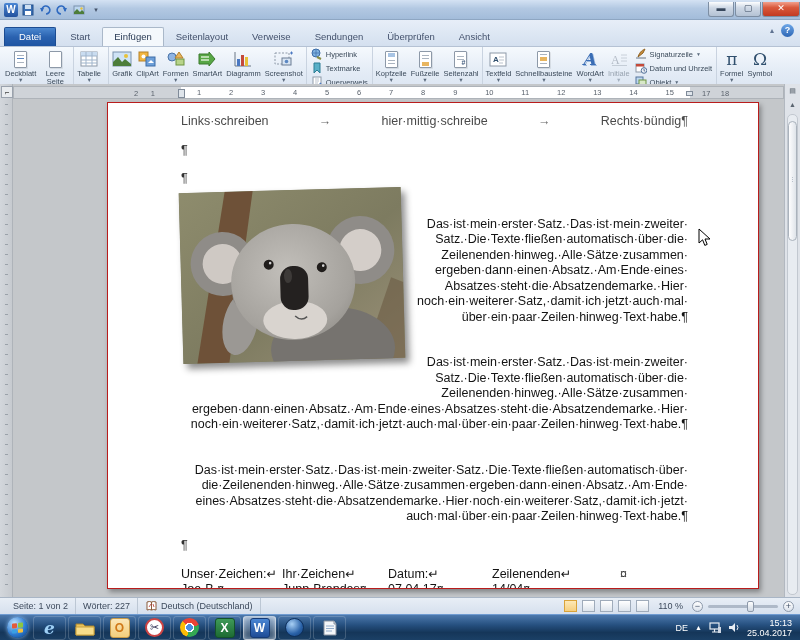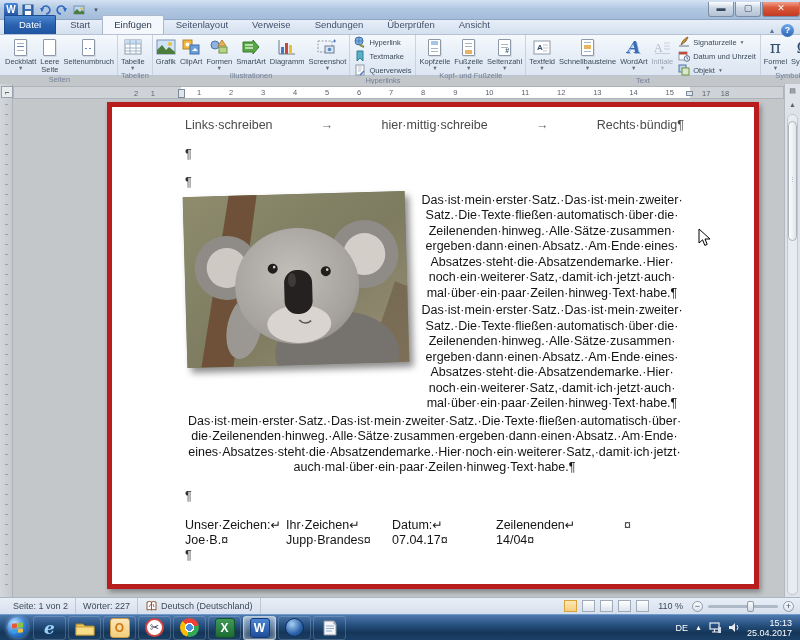--- a/index.html
+++ b/index.html
@@ -10,21 +10,21 @@
 .titlebar{height:20px;background:linear-gradient(#d4e2f3,#b2c8e2 45%,#a3bcda);display:flex;align-items:center;border-bottom:1px solid #8ea6c2;position:relative}
 .qat{display:flex;align-items:center;gap:3px;padding-left:4px}
 .qat .wlogo{width:14px;height:14px;background:linear-gradient(#4a86d4,#23529e);border-radius:2px;color:#fff;font-weight:bold;font-size:10px;display:flex;align-items:center;justify-content:center}
 .qicon{width:14px;height:14px;display:flex;align-items:center;justify-content:center}
 .title-text{position:absolute;left:0;right:0;text-align:center;font-size:9.5px;color:#223246}
 .winbtns{margin-left:auto;display:flex;z-index:2}
 .winbtn{width:26px;height:15px;border:1px solid #7d8ea3;border-top:none;background:linear-gradient(#fdfeff,#cfd9e6 40%,#b4c2d4);font-size:9px;line-height:13px;text-align:center;color:#37475c;border-radius:0 0 3px 3px;margin-left:1px}
 .winbtn.close{width:38px;background:linear-gradient(#f2a08c,#d9593c 40%,#c23a22);color:#fff;font-weight:bold}
 
 
-.tabrow{height:15px;background:linear-gradient(#e7eef8,#d4e0ef);display:flex;align-items:flex-end;padding-left:4px;border-bottom:1px solid #b5c2d4;position:relative}
+.tabrow{height:27px;background:linear-gradient(#e7eef8,#d4e0ef);display:flex;align-items:flex-end;padding-left:4px;border-bottom:1px solid #b5c2d4;position:relative}
 .rtab{font-size:9.5px;color:#42506b;padding:3px 11px 4px;border:1px solid transparent;border-bottom:none;white-space:nowrap}
 .rtab.file{background:linear-gradient(#4c88d0,#2a62b0 50%,#1f55a2);color:#fff;border:1px solid #1c4c92;border-bottom:none;border-radius:2px 2px 0 0;padding:3px 14px 4px;margin-right:2px}
 .rtab.active{background:#f4f8fc;border-color:#aab8c9;border-radius:2px 2px 0 0;color:#2a3b55}
 .tabrow-right{position:absolute;right:6px;top:4px;display:flex;gap:7px;align-items:center}
 .collapse-caret{color:#5f7391;font-size:8px}
 .helpbtn{width:13px;height:13px;border-radius:50%;background:linear-gradient(#6ea7e8,#2d66b4);color:#fff;font-size:9px;font-weight:bold;text-align:center;line-height:13px}
 
 
 .ribbon{height:41px;background:linear-gradient(#f5f9fd,#e4ecf6 60%,#dde6f2);border-bottom:1px solid #b9c4d2;display:flex;align-items:stretch;padding-left:2px}
 .rgroup{display:flex;flex-direction:column;border-right:1px solid #c9d3e0;padding:1px 1px 0}
@@ -54,26 +54,26 @@
 .hr-right{position:absolute;left:676px;right:0;top:0;bottom:0;display:flex;align-items:flex-end;gap:14px;padding-left:12px}
 .indent-marker{position:absolute;width:7px;height:9px;background:#dfe5eb;border:1px solid #7e8globl794;top:2px}
 .im-l{left:164px;border:1px solid #808b99}
 .im-r{left:672px;border:1px solid #808b99;height:5px;top:4px}
 .vscroll{position:absolute;right:0;top:0;bottom:0;width:16px;background:#dfe3e9;border-left:1px solid #b2b8c0}
 .vs-btn{height:14px;text-align:center;font-size:7px;color:#5b6570;line-height:14px}
 .vs-track{position:absolute;top:30px;bottom:2px;left:2px;right:2px;background:#e8ecf1;border:1px solid #c2c8d0;border-radius:5px}
 .vs-thumb{position:absolute;top:6px;left:0;right:0;height:120px;background:linear-gradient(90deg,#fdfdfe,#dfe4ea);border:1px solid #aab2bc;border-radius:5px}
 .vs-thumb::after{content:"";position:absolute;left:3px;right:3px;top:55px;height:5px;background:repeating-linear-gradient(#b9c1cb 0 1px,transparent 1px 2px)}
 
-.page{position:absolute;left:107px;top:18px;width:652px;bottom:8px;background:#fff;border:5px solid #b91c1c;box-shadow:2px 3px 5px rgba(0,0,0,.35);overflow:hidden}
+.page{position:absolute;left:107px;top:18px;width:652px;bottom:8px;background:#fff;border:1px solid #b91c1c;box-shadow:2px 3px 5px rgba(0,0,0,.35);overflow:hidden}
 .pcontent{padding:11px 70px 0 73px;font-size:12.5px;line-height:15.5px;color:#141414}
 .tabline{display:flex;color:#4a4a4a}
 .tl-sp{flex:1;text-align:center;color:#666}
 .pilcrow-line{margin-top:13px;color:#333}
-.docp{margin-top:2px;text-align:center;word-break:normal}
+.docp{margin-top:30px;text-align:right;word-break:normal}
 .koala{float:left;width:222px;height:171px;margin:3px 13px 40px 0;transform:rotate(-1.6deg);box-shadow:4px 5px 7px rgba(0,0,0,.45);background:#7a7a5e}
 .dtable{display:flex;margin-top:14px;white-space:nowrap}
 .dcell{line-height:15px}
 .rowend{margin-left:18px;color:#333}
 
 
 .statusbar{position:absolute;left:0;right:0;top:597px;height:17px;background:linear-gradient(#e8eef6,#d6e0ee);border-top:1px solid #a9b6c6;display:flex;align-items:center;font-size:9px;color:#3d4a5c;padding:0 6px}
 .sb-seg{padding:0 7px;border-right:1px solid #bcc7d4;display:flex;align-items:center;gap:4px;height:100%}
 .sb-right{margin-left:auto;display:flex;align-items:center;gap:5px}
 .viewbtn{width:13px;height:12px;border:1px solid #9fabba;background:linear-gradient(#fff,#dde4ec);display:inline-block}
@@ -169,28 +169,20 @@
             </span>
           </span>
         <span>Deckblatt</span>
           <span class="caret">▼</span>
       </div>
       <div class="rbig" data-interactable="true">
         <span class="ric" data-interactable="false">
             <span class="pgico"></span>
           </span>
         <span style="max-width:30px">Leere Seite</span>
-      </div>
-      <div class="rbig" data-interactable="true">
-        <span class="ric" data-interactable="false">
-            <span class="pgico">
-              <i style="top:8px;background:repeating-linear-gradient(90deg,#5b87c2 0 2px,transparent 2px 4px)"></i>
-            </span>
-          </span>
-        <span>Seitenumbruch</span>
       </div>
     </div>
     <div class="glabel" data-interactable="false">Seiten</div>
   </div>
 
   <div class="rgroup" data-interactable="false">
     <div class="rbuttons">
       <div class="rbig" data-interactable="true">
         <span class="ric" data-interactable="false">
           <svg width="18" height="16">

